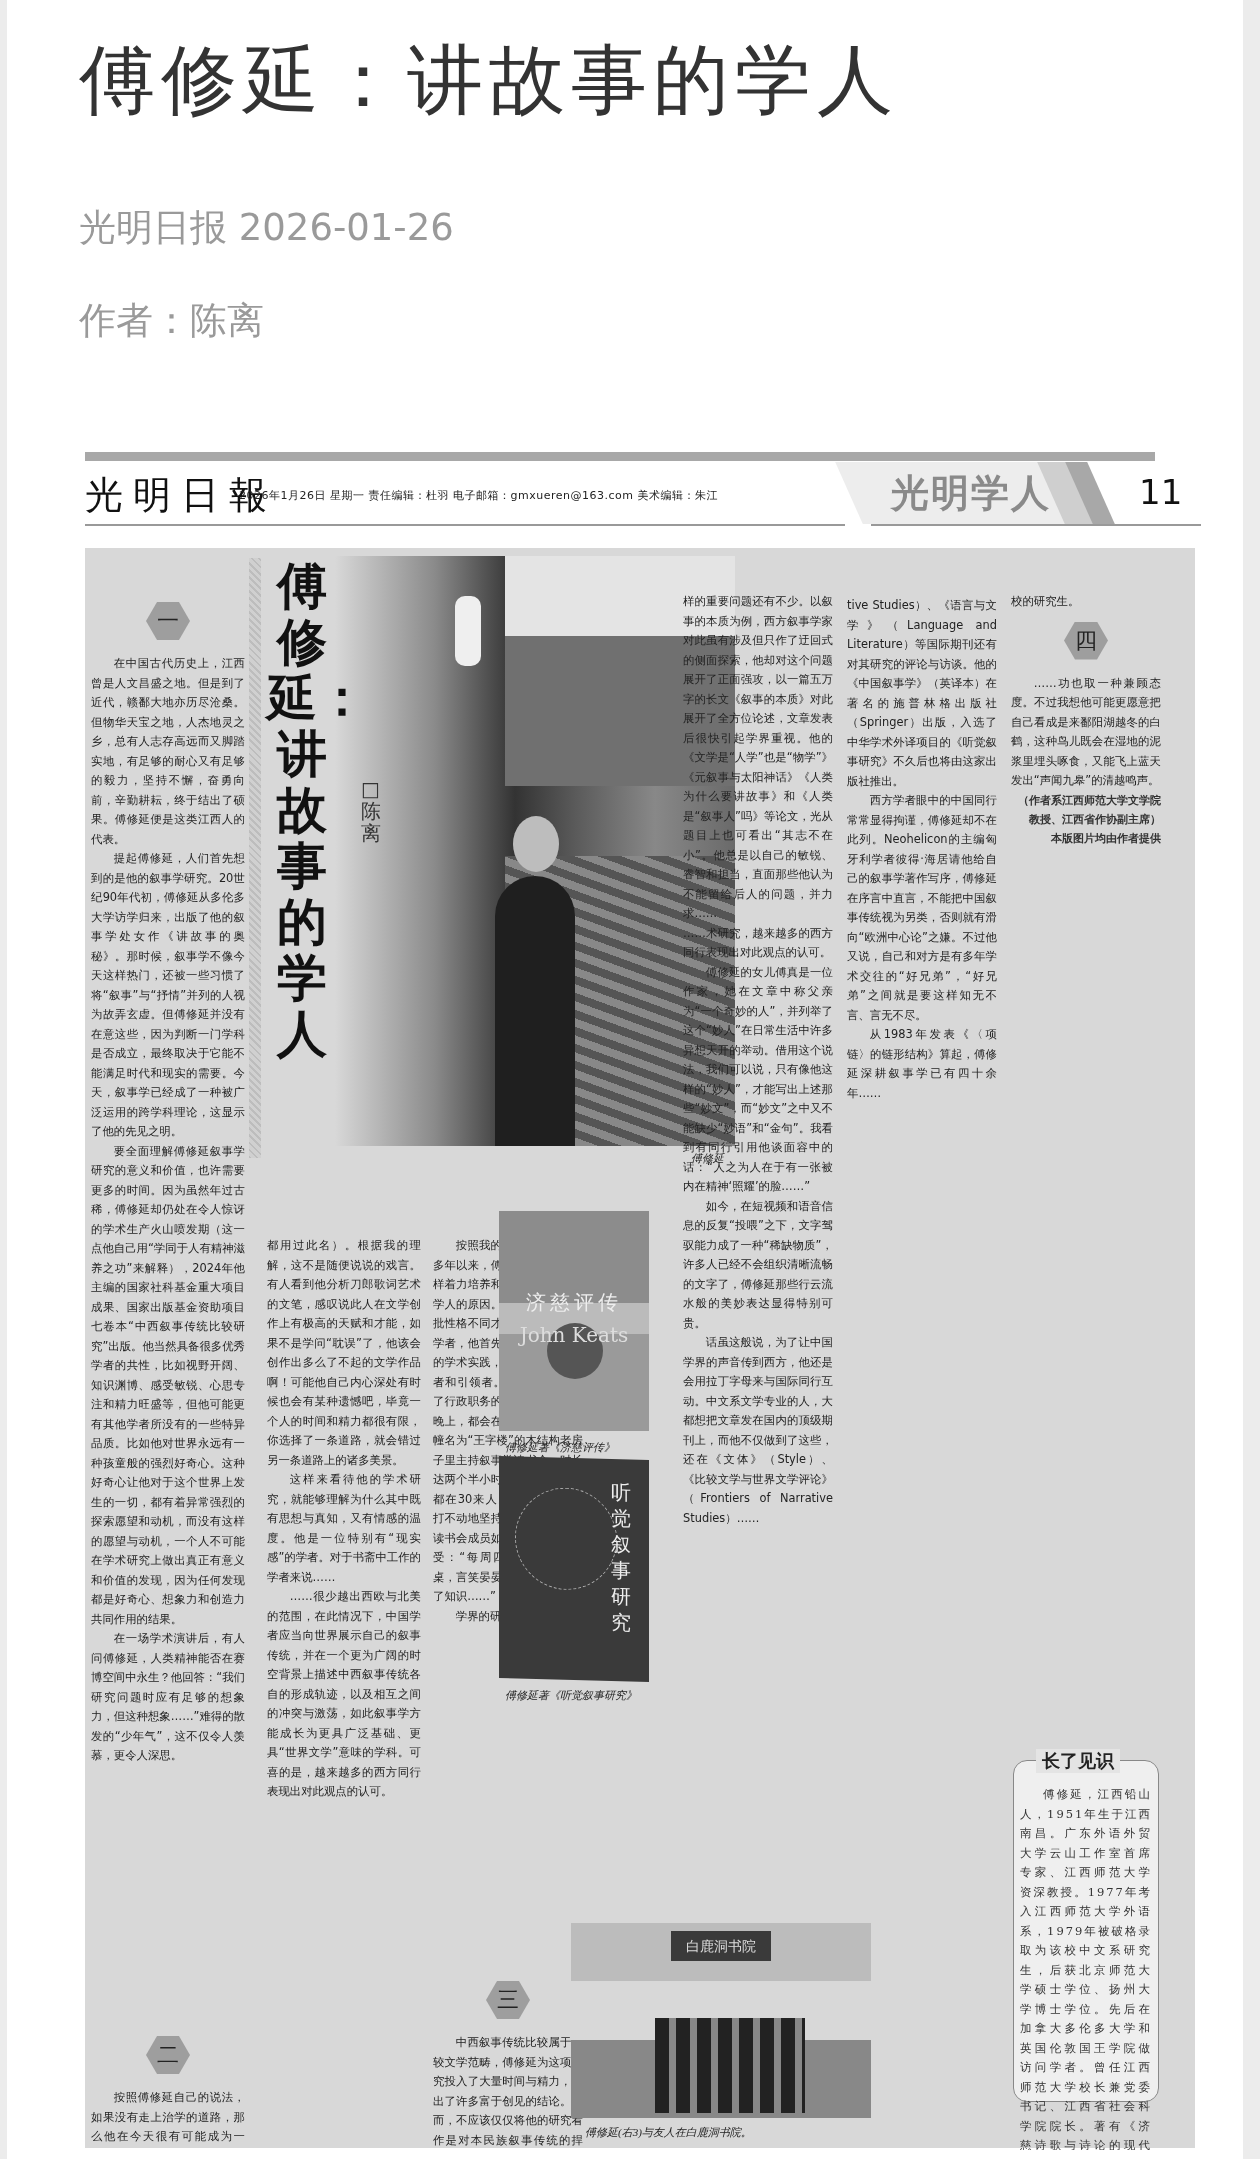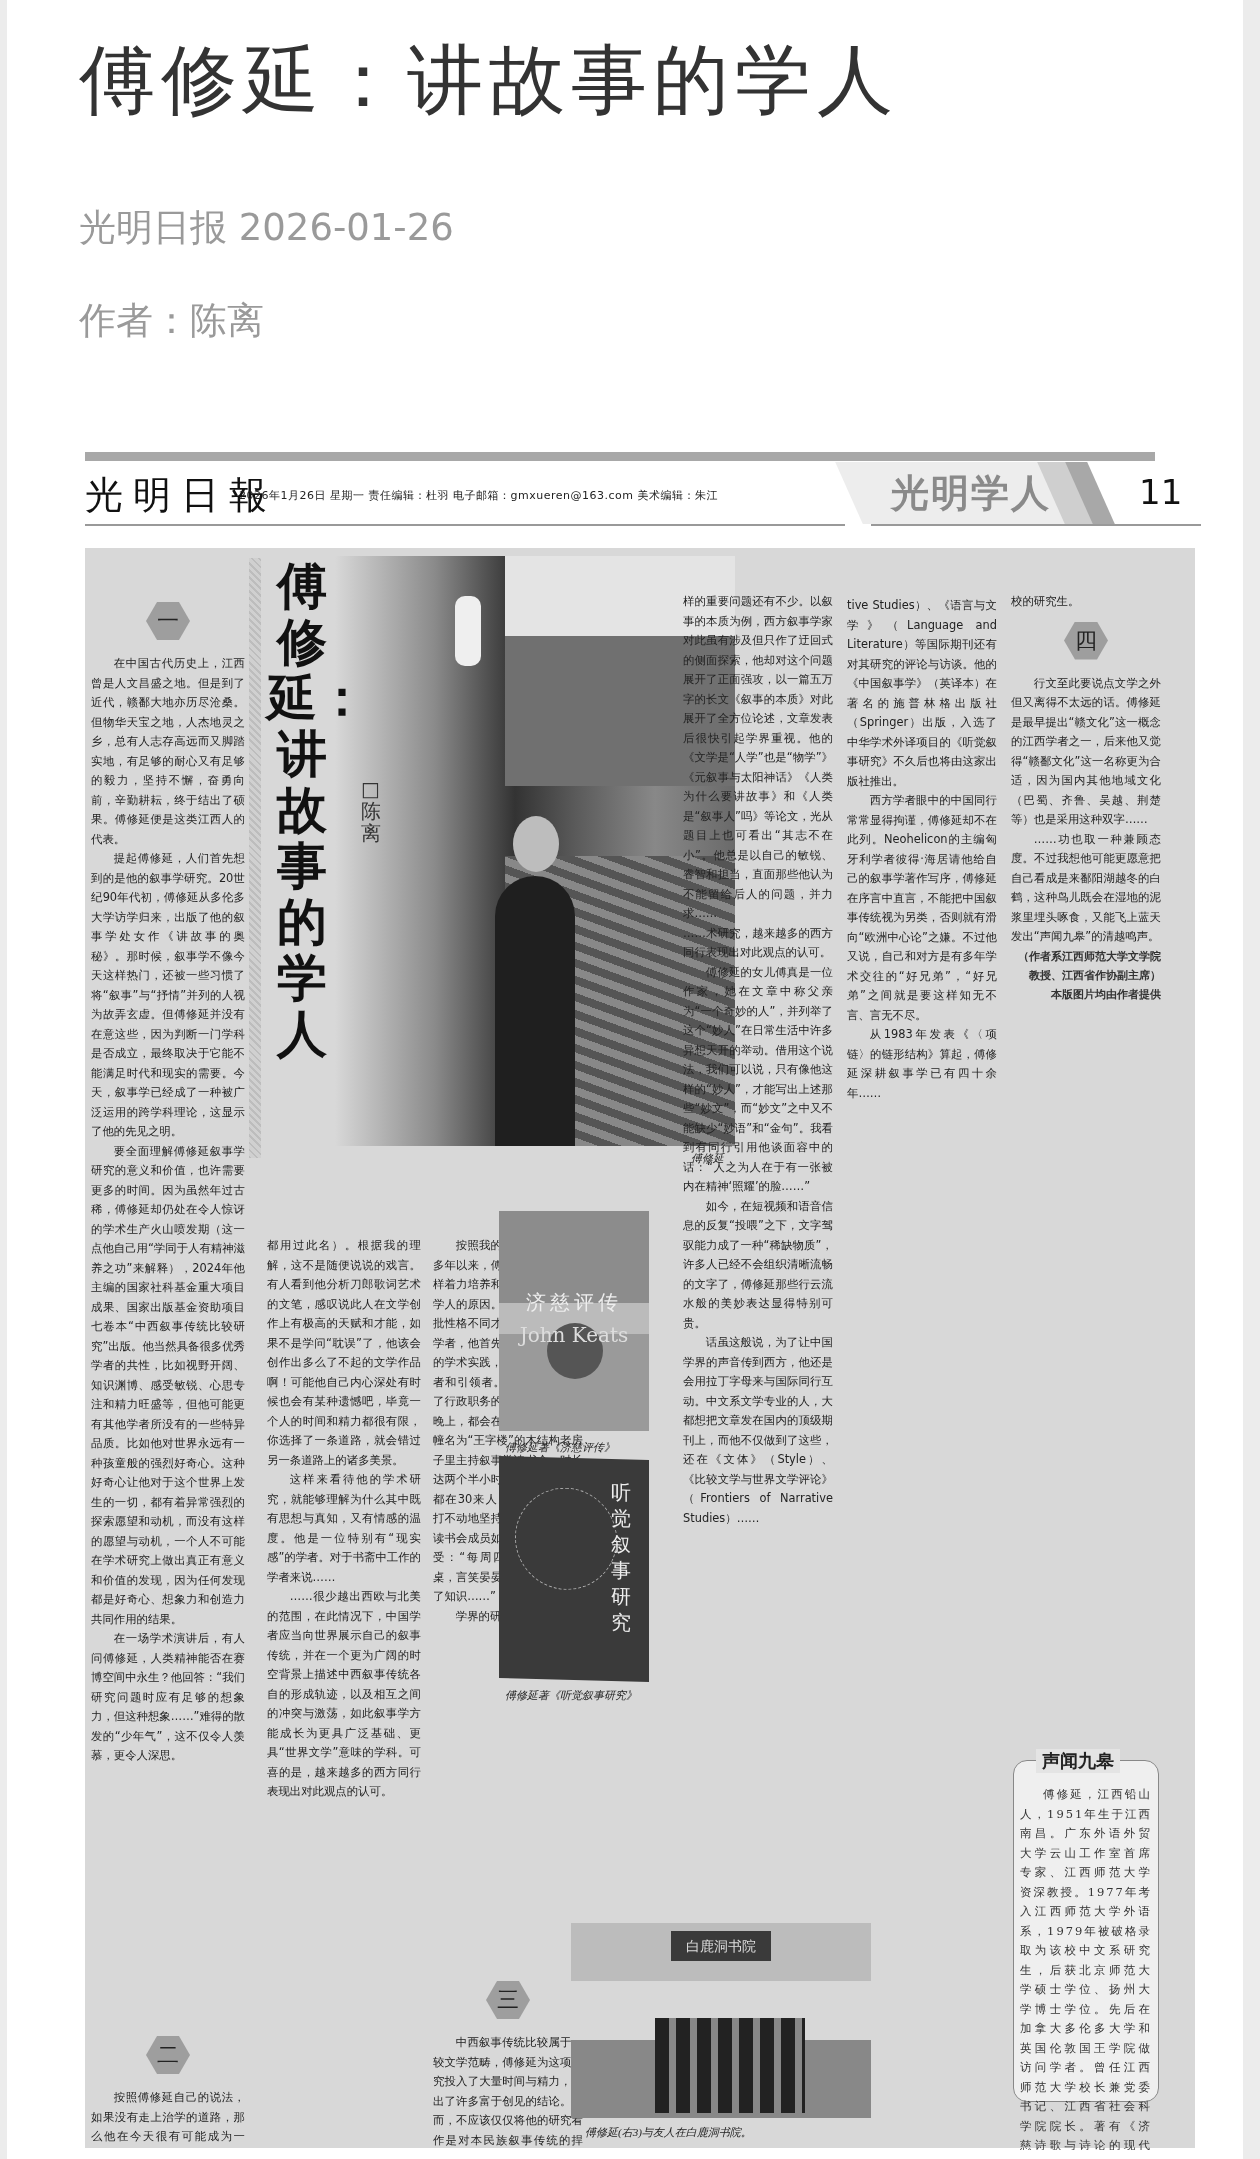--- a/index.html
+++ b/index.html
@@ -147,25 +147,24 @@
 
       <div class="photo-group">
         <div class="plaque">白鹿洞书院</div>
         <div class="people"></div>
       </div>
       <span class="cap" style="left:500px;top:1577px;">傅修延(右3)与友人在白鹿洞书院。</span>
 
       <div class="col" style="left:926px;top:6px;width:150px;height:1180px;">
         <p style="text-indent:0">校的研究生。</p>
         <div class="hex">四</div>
-        <p>行文至此要说点文学之外但又离得不太远的话。傅修延是最早提出“赣文化”这一概念的江西学者之一，后来他又觉得“赣鄱文化”这一名称更为合适，因为国内其他地域文化（巴蜀、齐鲁、吴越、荆楚等）也是采用这种双字……</p>
         <p>……功也取一种兼顾态度。不过我想他可能更愿意把自己看成是来鄱阳湖越冬的白鹤，这种鸟儿既会在湿地的泥浆里埋头啄食，又能飞上蓝天发出“声闻九皋”的清越鸣声。</p>
         <div class="credit">（作者系江西师范大学文学院教授、江西省作协副主席）</div>
         <div class="credit">本版图片均由作者提供</div>
       </div>
 
       <div class="bio" style="left:928px;top:1212px;">
-        <span class="bio-title">声闻九皋</span>
+        <span class="bio-title">长了见识</span>
         <div class="bio-text">傅修延，江西铅山人，1951年生于江西南昌。广东外语外贸大学云山工作室首席专家、江西师范大学资深教授。1977年考入江西师范大学外语系，1979年被破格录取为该校中文系研究生，后获北京师范大学硕士学位、扬州大学博士学位。先后在加拿大多伦多大学和英国伦敦国王学院做访问学者。曾任江西师范大学校长兼党委书记、江西省社会科学院院长。著有《济慈诗歌与诗论的现代价值》《中国叙事学》《听觉叙事研究》等，主编“中西叙事传统比较研究”丛书。</div>
       </div>
     </div>
   </div>
 </div>
 
 </body></html>

